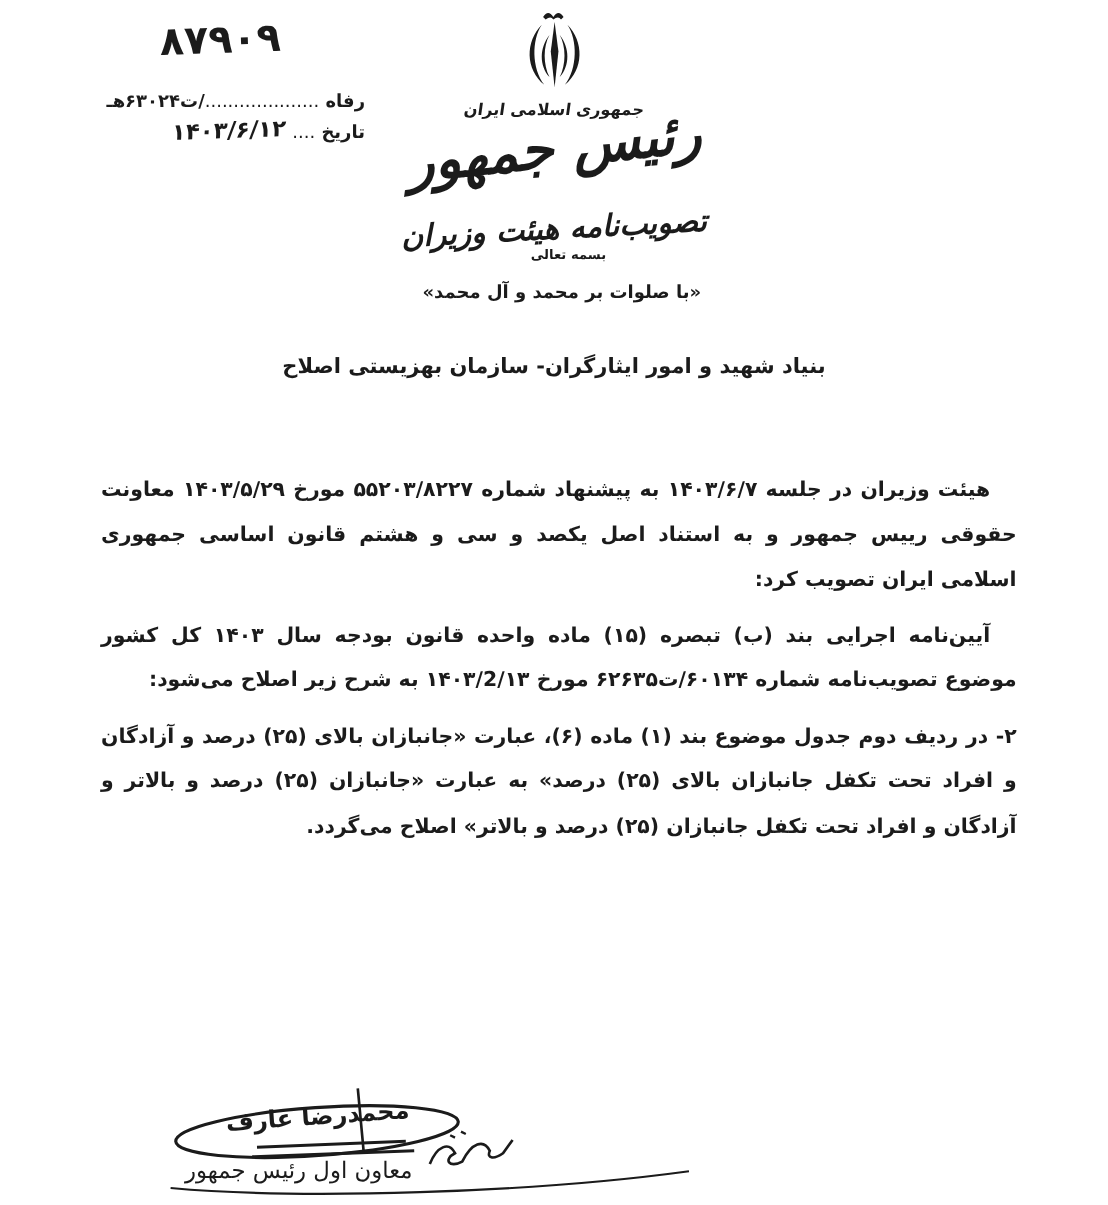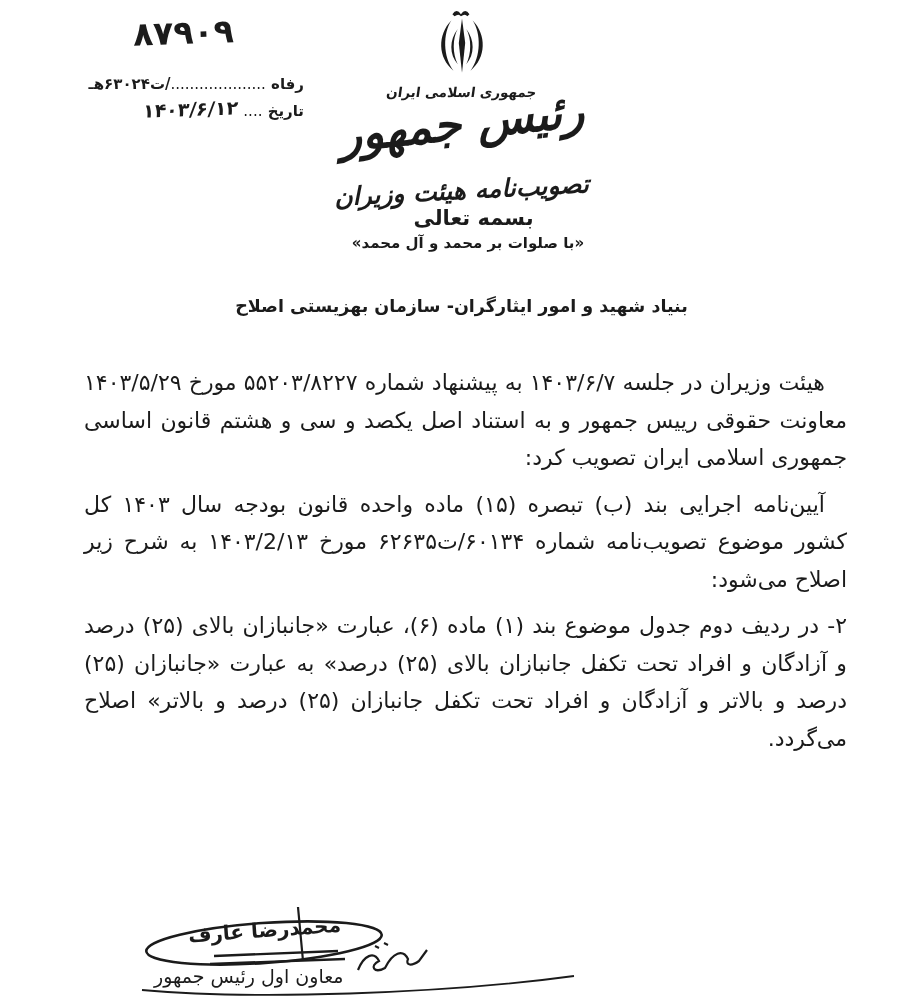--- a/index.html
+++ b/index.html
@@ -29,28 +29,28 @@
   .office-callig{
     position:absolute;top:96px;left:0;right:0;
     font-size:46px;font-weight:bold;font-style:italic;
     transform:rotate(-6deg);letter-spacing:2px;
   }
   .doctype-callig{
     position:absolute;top:176px;left:0;right:0;
     font-size:25px;font-weight:bold;font-style:italic;
     transform:rotate(-3deg);letter-spacing:1px;
   }
-  .bismillah{position:absolute;top:206px;left:0;right:4px;font-size:21px;font-weight:bold;padding-left:28px;}
+  .bismillah{position:absolute;top:206px;left:0;right:4px;font-size:11px;font-weight:bold;padding-left:28px;}
   .salawat{position:absolute;top:234px;left:13px;right:0;font-size:15px;font-weight:bold;}
   
   .addressees{position:absolute;top:288px;left:0;right:0;text-align:center;
     font-size:17.5px;font-weight:bold;line-height:36px;}
   
-  .body-text{position:absolute;top:364px;right:76px;left:84px;
-    font-size:22px;font-weight:normal;line-height:37.5px;
+  .body-text{position:absolute;top:390px;right:76px;left:84px;
+    font-size:17px;font-weight:bold;line-height:37.5px;
     text-align:justify;text-align-last:start;}
   .body-text p{margin:0 0 9px 0;}
   .body-text p.indent{text-indent:22px;}
   
   .signature{position:absolute;top:893px;left:112px;width:480px;height:112px;}
   .sig-svg{position:absolute;top:0;left:0;width:480px;height:112px;}
   .sig-name{position:absolute;top:25px;left:76px;font-size:20px;font-weight:bold;
     letter-spacing:1px;transform:rotate(-4deg);white-space:nowrap;}
   .sig-title{position:absolute;top:72px;left:42px;font-size:19px;font-weight:normal;white-space:nowrap;}
 </style>

